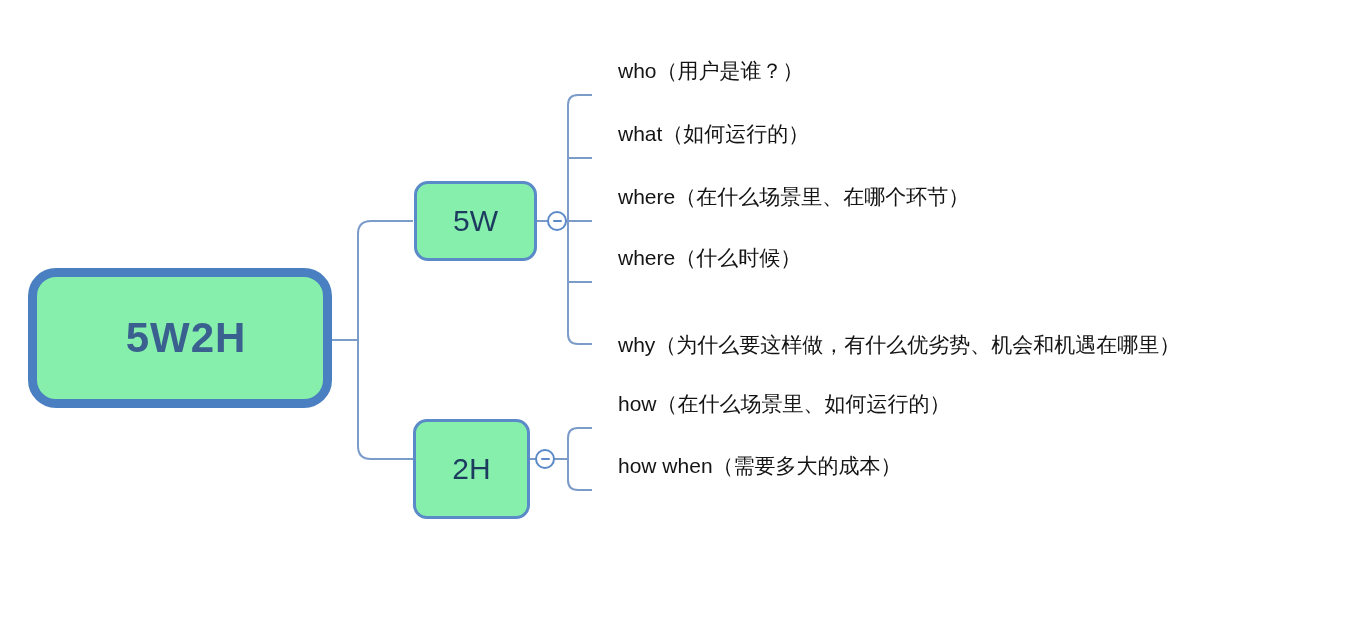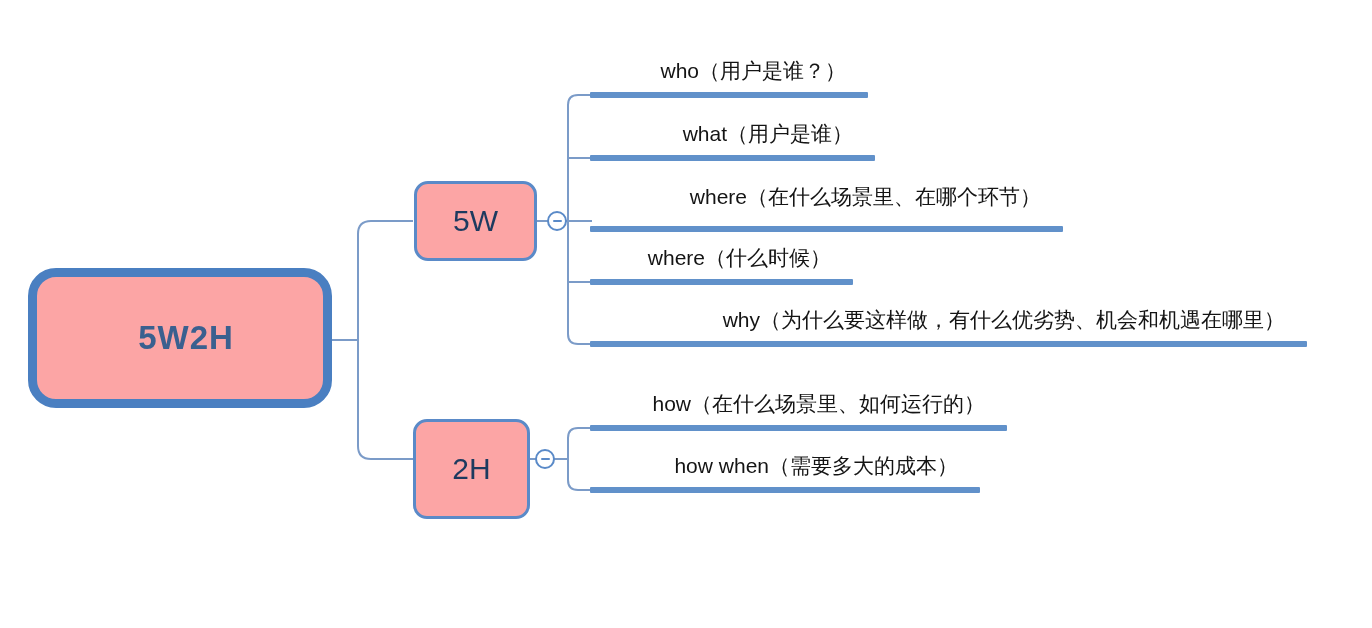--- a/index.html
+++ b/index.html
@@ -4,67 +4,67 @@
 <style>
   html,body{margin:0;padding:0;background:#ffffff;}
   .canvas{
     position:relative;width:1372px;height:628px;background:#ffffff;overflow:hidden;
     font-family:"Liberation Sans","DejaVu Sans",sans-serif;
   }
   .connector-svg{position:absolute;left:0;top:0;pointer-events:none;}
 
   .node{
     position:absolute;display:flex;align-items:center;justify-content:center;
-    background:#fca5a5;box-sizing:border-box;cursor:pointer;
+    background:#86efac;box-sizing:border-box;cursor:pointer;
   }
   .root-node{
     left:28px;top:268px;width:304px;height:140px;
     border:9px solid #4a7fc1;border-radius:28px;
   }
   .root-node .node-label{
-    font-size:33px;font-weight:bold;color:#3a608f;letter-spacing:1px;margin-left:12px;
+    font-size:42px;font-weight:bold;color:#3a608f;letter-spacing:1px;margin-left:12px;
   }
   .branch-node{
     border:3px solid #5a8ac8;border-radius:14px;
   }
   .branch-5w{left:414px;top:181px;width:123px;height:80px;}
   .branch-2h{left:413px;top:419px;width:117px;height:100px;}
   .branch-node .node-label{font-size:30px;color:#1d3a5f;}
 
   .collapse-btn{
     position:absolute;width:20px;height:20px;border-radius:50%;
     background:#ffffff;border:2px solid #5a8ac8;box-sizing:border-box;
     display:flex;align-items:center;justify-content:center;cursor:pointer;
   }
   .collapse-5w{left:547px;top:211px;}
   .collapse-2h{left:535px;top:449px;}
   .minus-bar{width:9px;height:2px;background:#5a8ac8;border-radius:1px;}
 
   .leaf{
-    position:absolute;display:flex;flex-direction:column;cursor:pointer;text-align:right;
+    position:absolute;display:flex;flex-direction:row;cursor:pointer;text-align:right;
   }
   .leaf-label{
     font-size:21px;line-height:30px;color:#141414;white-space:nowrap;
     padding:0 22px 6px 28px;
   }
   .leaf-underline{
     height:6px;background:#6191ca;border-radius:1px;
   }
   .leaf-who      {left:590px;top:56px;}
   .leaf-what     {left:590px;top:119px;}
   .leaf-where    {left:590px;top:182px;gap:8px;}
   .leaf-when     {left:590px;top:243px;}
   .leaf-why      {left:590px;top:305px;}
   .leaf-how      {left:590px;top:389px;}
   .leaf-howmuch  {left:590px;top:451px;}
   .w-who     {width:278px;}
   .w-what    {width:285px;}
   .w-where   {width:473px;}
   .w-when    {width:263px;}
-  .w-why     {width:717px;}
+  .w-why     {width:717px;margin-top:25px;}
   .w-how     {width:417px;}
   .w-howmuch {width:390px;}
 </style>
 </head>
 <body>
 
 <div class="canvas">
 
   <svg class="connector-svg" width="1372" height="628" viewBox="0 0 1372 628">
 
@@ -98,21 +98,21 @@
   </div>
   <div class="collapse-btn collapse-2h">
     <span class="minus-bar"></span>
   </div>
 
   <div class="leaf leaf-who w-who">
     <span class="leaf-label">who（用户是谁？）</span>
     <div class="leaf-underline"></div>
   </div>
   <div class="leaf leaf-what w-what">
-    <span class="leaf-label">what（用户是谁）</span>
+    <span class="leaf-label">what（如何运行的）</span>
     <div class="leaf-underline"></div>
   </div>
   <div class="leaf leaf-where w-where">
     <span class="leaf-label">where（在什么场景里、在哪个环节）</span>
     <div class="leaf-underline"></div>
   </div>
   <div class="leaf leaf-when w-when">
     <span class="leaf-label">where（什么时候）</span>
     <div class="leaf-underline"></div>
   </div>

